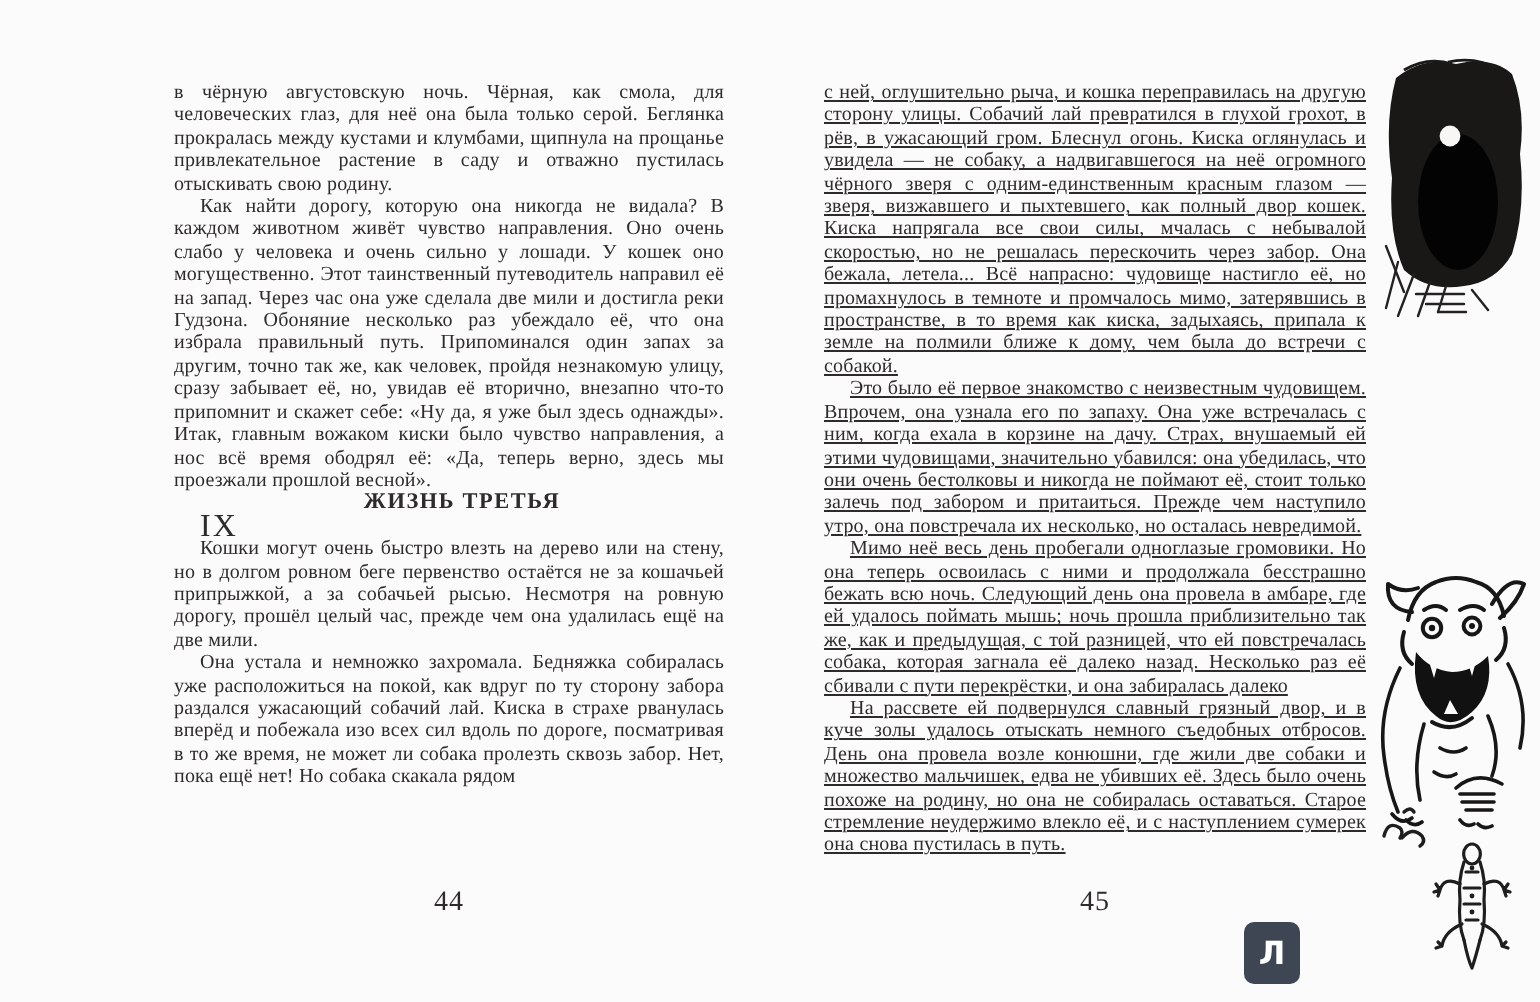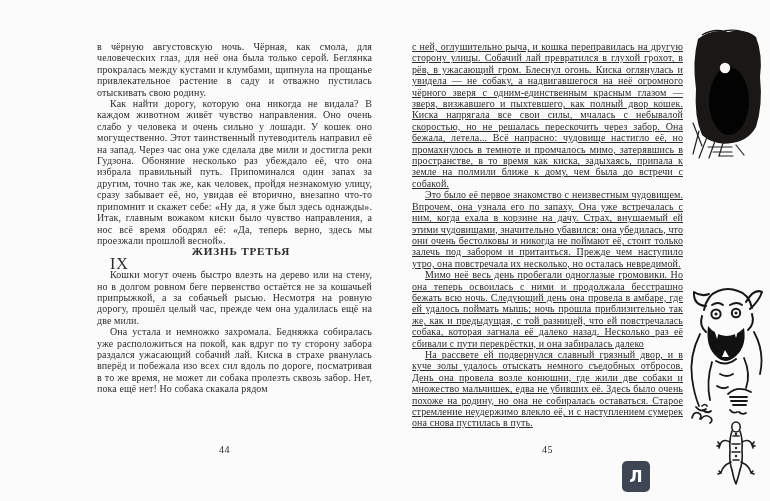--- a/index.html
+++ b/index.html
@@ -19,42 +19,42 @@
     line-height: 11.4px;
     text-align: justify;
     letter-spacing: 0.1px;
   }
   .page-col p {
     margin: 0;
     text-indent: 13px;
     hyphens: auto;
   }
   .page-col p.continued { text-indent: 0; }
-  .col-left  { left: 97px;  width: 275px; }
+  .col-left  { left: 87px;  width: 275px; }
   .col-right { left: 412px; width: 271px; text-decoration: underline; }
   .chapter-title {
     margin: 12px 0 0 0;
     font-size: 11.2px;
     font-weight: bold;
     text-align: center;
     letter-spacing: 0.8px;
     text-indent: 0;
   }
   .section-number {
     margin: 10px 0 11px 0;
     font-size: 16px;
     font-weight: normal;
     text-align: left;
     letter-spacing: 1px;
     text-indent: 0;
   }
   .page-number {
     position: absolute;
     top: 444px;
-    font-size: 10px;
+    font-size: 14px;
     text-align: center;
     letter-spacing: 0.5px;
   }
   .pn-left  { left: 87px;  width: 275px; }
   .pn-right { left: 412px; width: 271px; }
   .margin-art { position: absolute; }
   .logo-badge {
     position: absolute;
     left: 622px;
     top: 461px;

